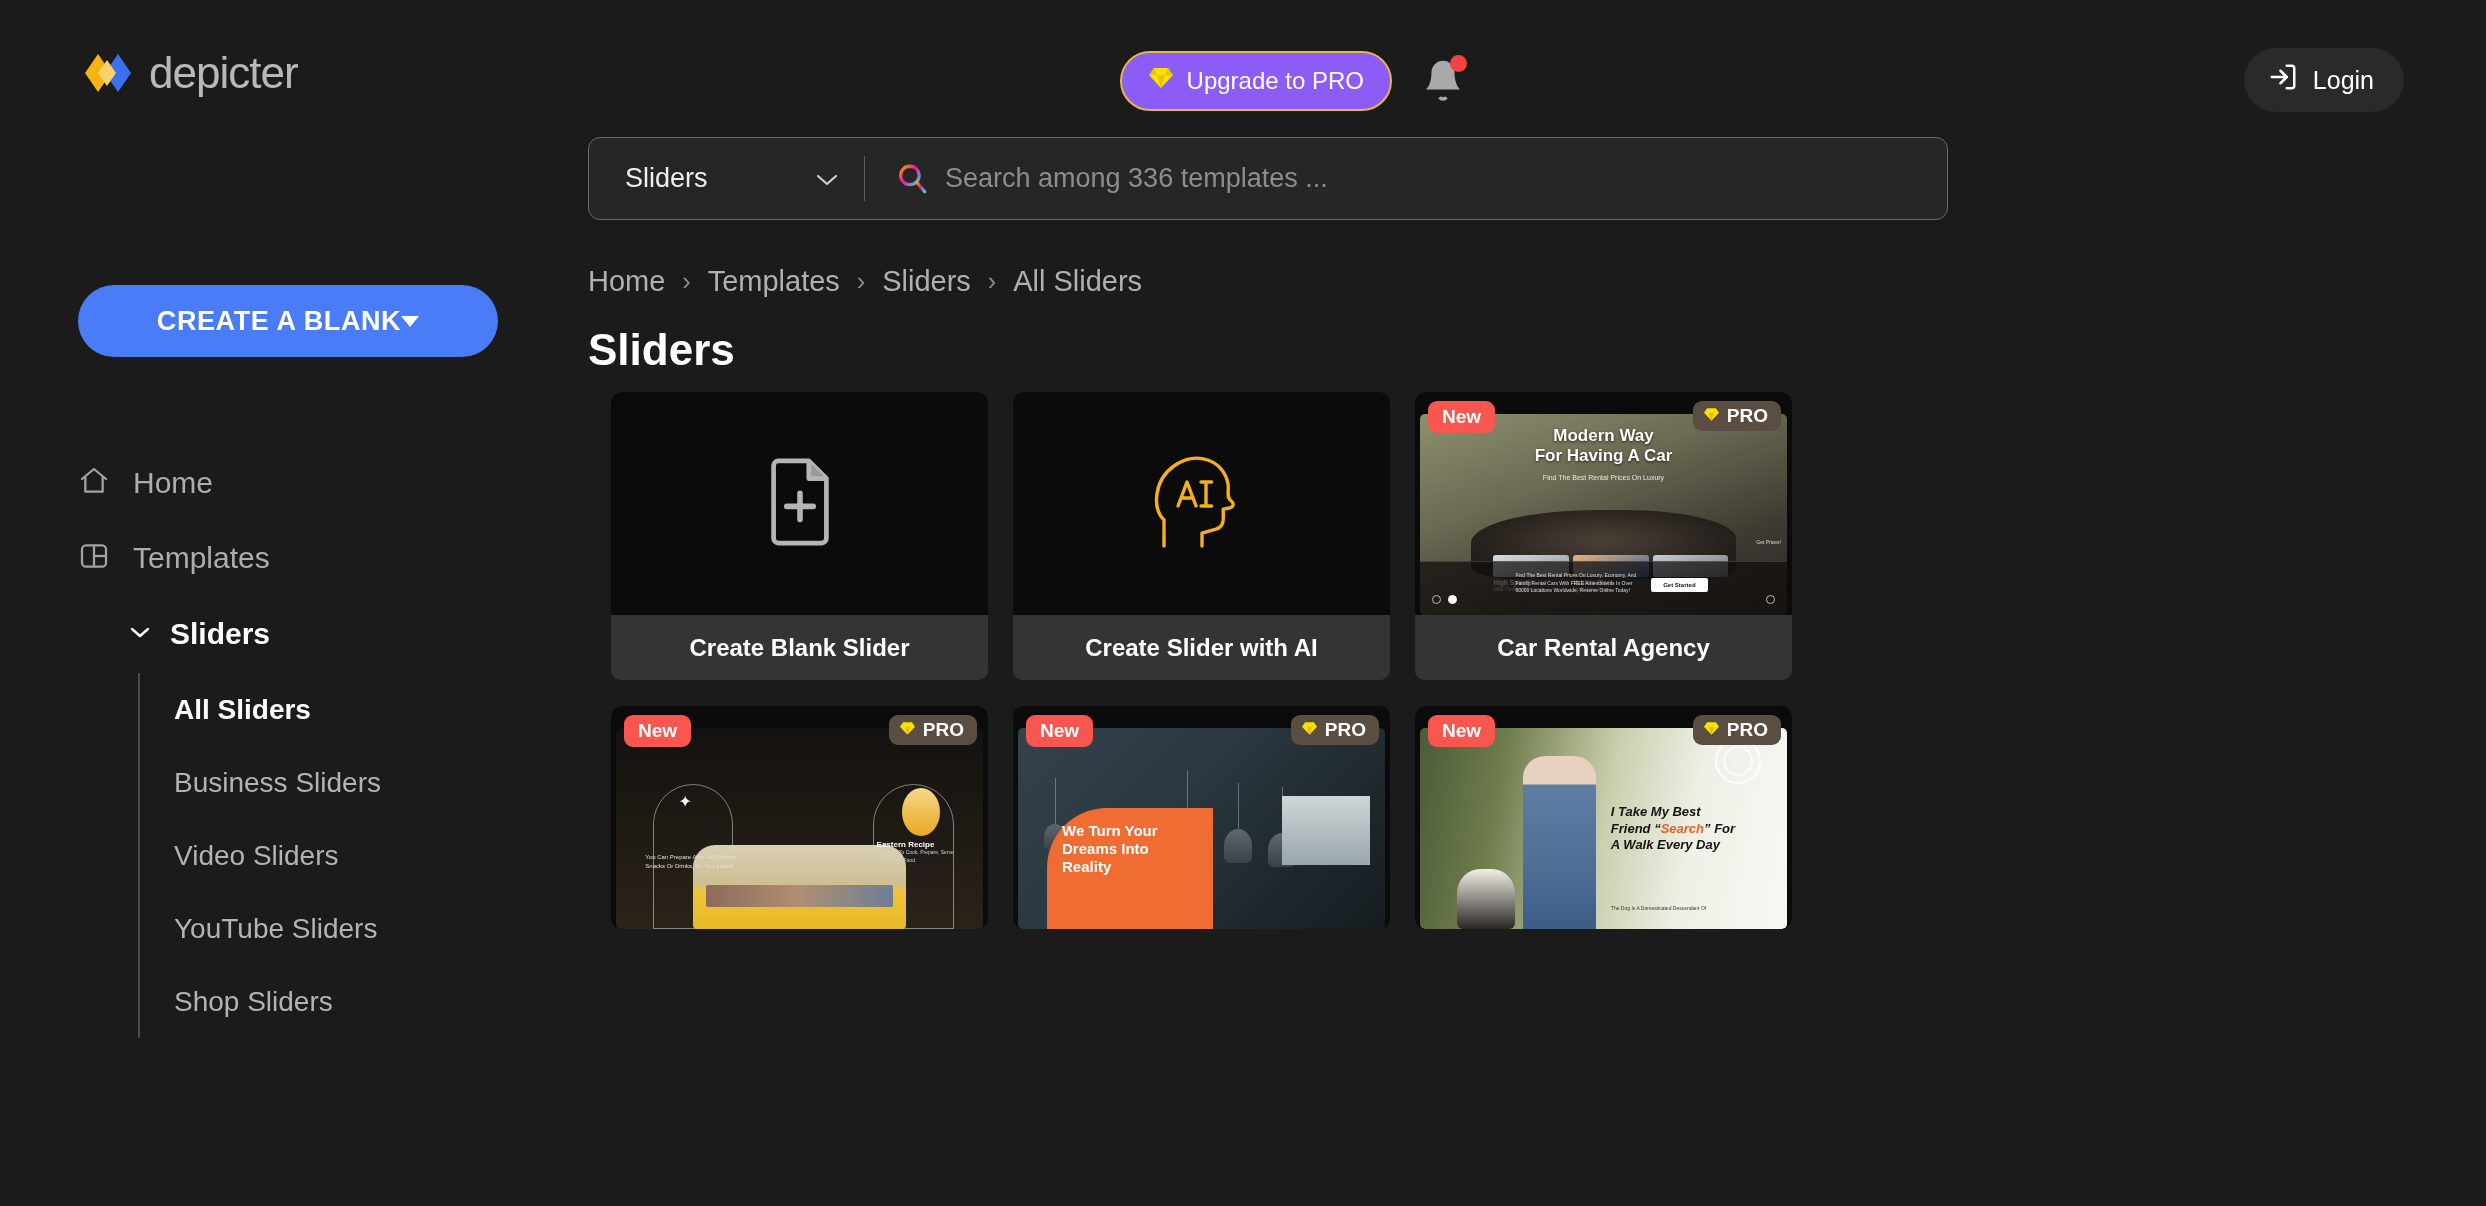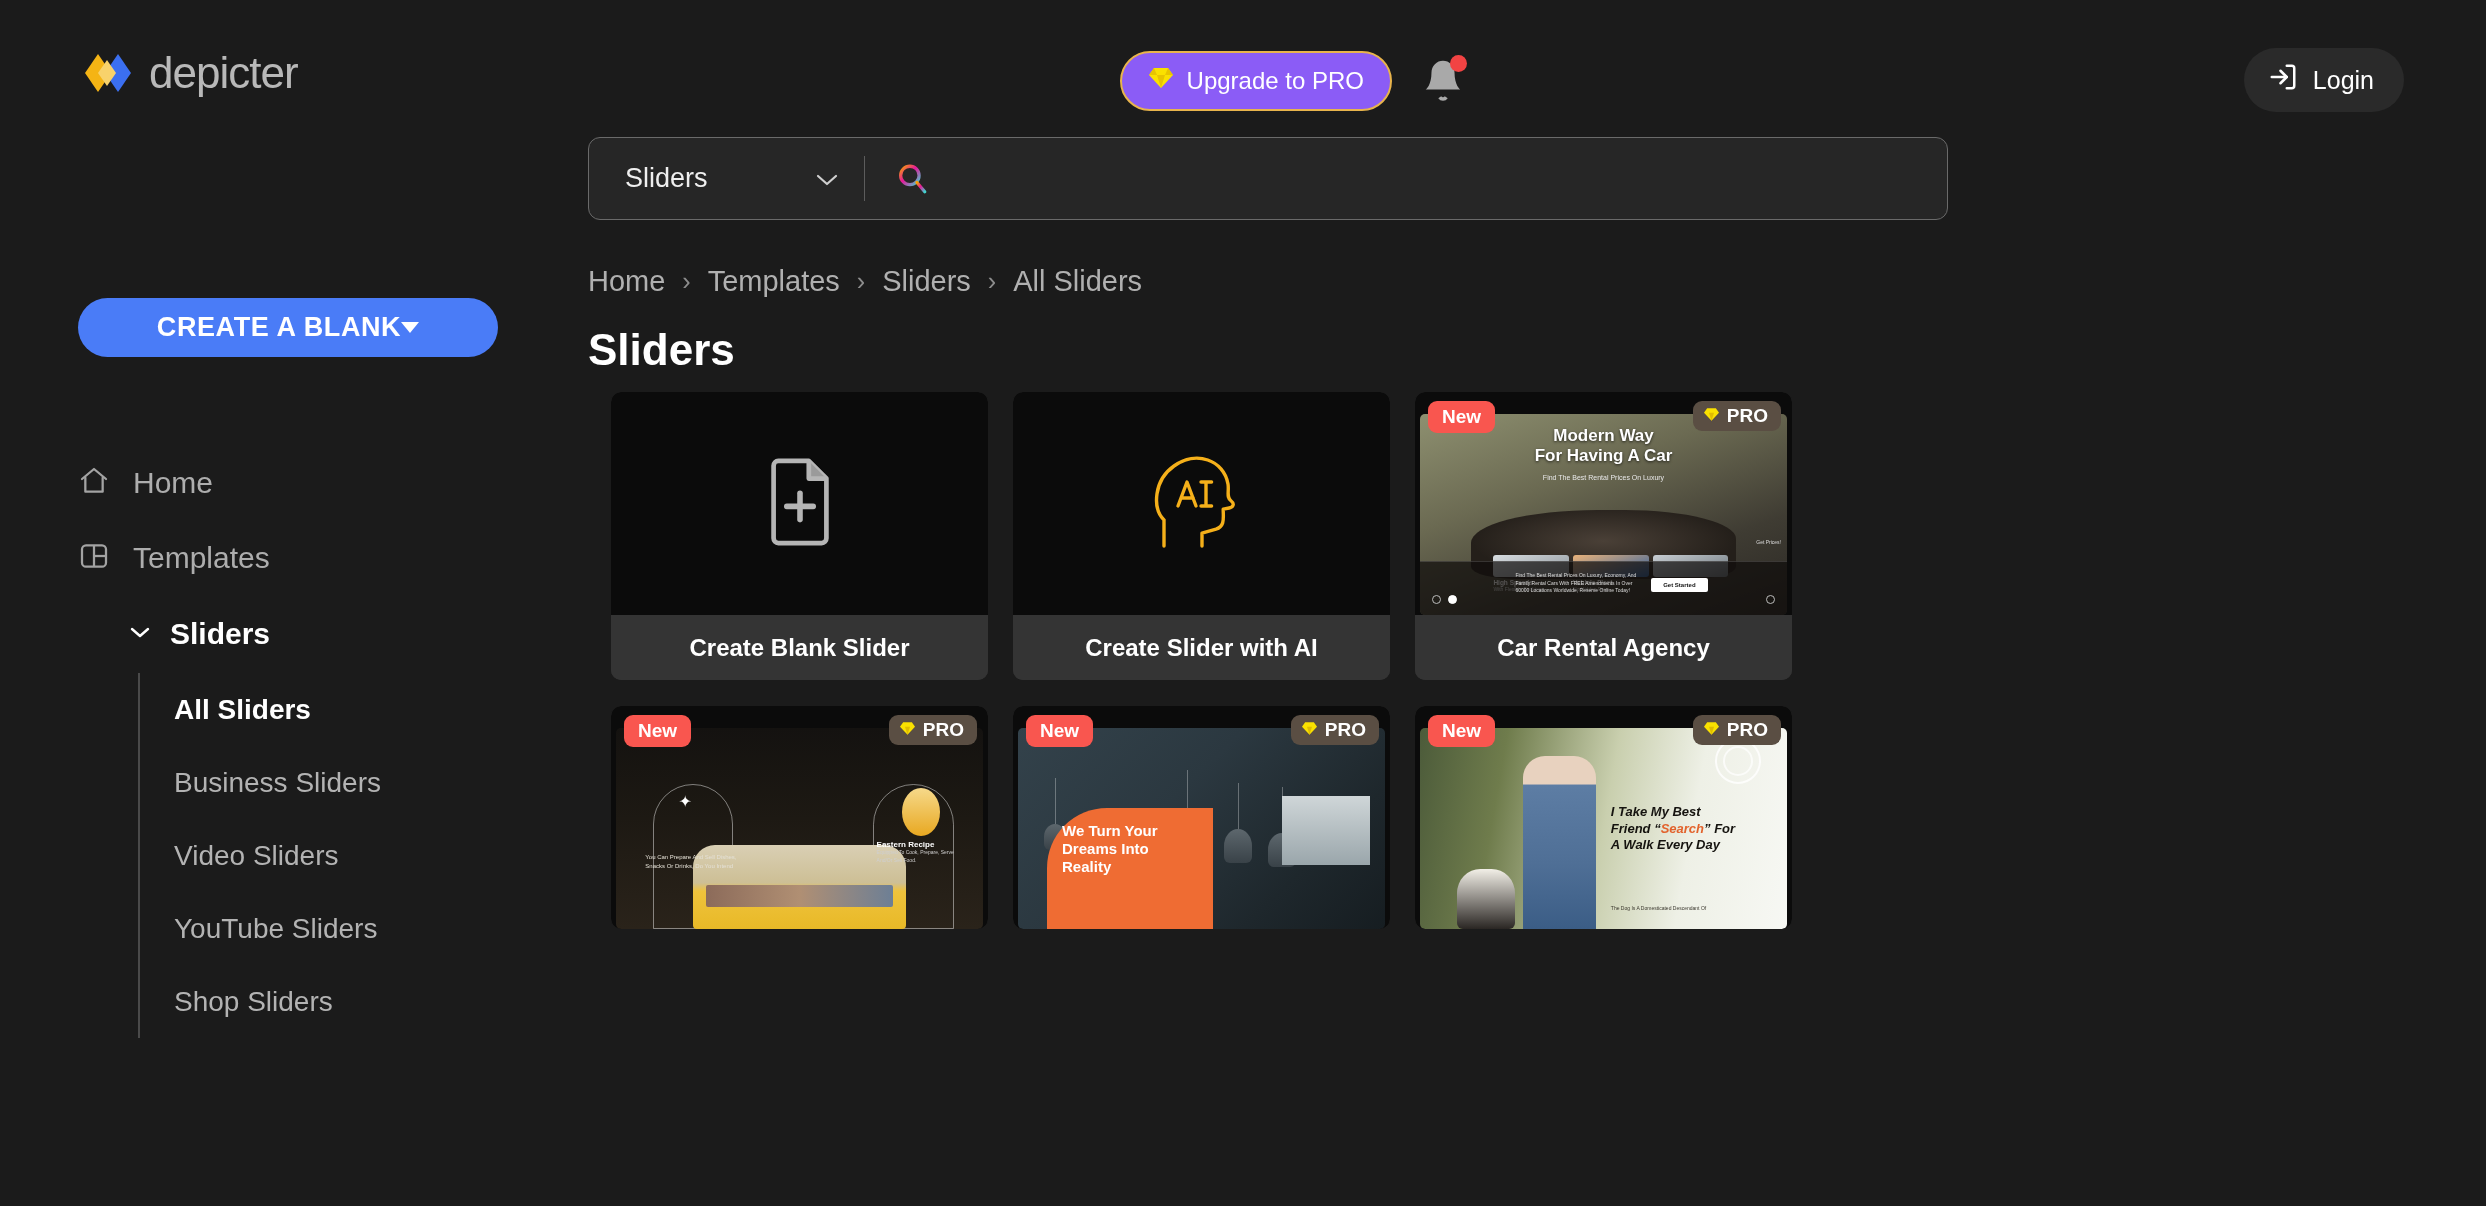--- a/index.html
+++ b/index.html
@@ -58,22 +58,22 @@
   .search-icon-wrap { padding: 0 16px 0 30px; display: flex; align-items: center; }
   .search-input {
     flex: 1; height: 100%; background: transparent; border: none; outline: none;
     color: #cfcfcf; font-size: 27px; font-family: "Liberation Sans", sans-serif;
   }
   .search-input::placeholder { color: #8d8d8d; }
 
   
   .sidebar { position: absolute; left: 0; top: 135px; width: 588px; height: 1071px; background: #1b1b1b; }
   .create-blank {
-    position: absolute; left: 78px; top: 163px;
-    width: 420px; height: 59px; border-radius: 40px;
+    position: absolute; left: 78px; top: 150px;
+    width: 420px; height: 72px; border-radius: 40px;
     background: #4a7cf7; color: #fff;
     font-size: 27px; font-weight: 700; letter-spacing: 0.6px;
     display: flex; align-items: center; justify-content: center; 
     cursor: pointer;
   }
   .caret-down { width: 0; height: 0; border-left: 9px solid transparent; border-right: 9px solid transparent; border-top: 11px solid #ffffff; }
 
   .nav { position: absolute; left: 0; top: 310px; width: 588px; }
   .nav-item { display: flex; align-items: center; gap: 23px; padding: 0 0 0 78px; height: 75px; cursor: pointer; }
   .nav-item .lbl { font-size: 30px; color: #adadad; }
@@ -213,20 +213,21 @@
           <linearGradient id="sg" x1="0" y1="0" x2="1" y2="1">
         <stop offset="0%" stop-color="#F7A400"></stop>
             <stop offset="45%" stop-color="#E5179B"></stop>
             <stop offset="100%" stop-color="#3FD6D0"></stop>
       </linearGradient>
         </defs>
       <circle cx="10.5" cy="9.5" r="6.5" stroke="url(#sg)"></circle>
       <line x1="15.5" y1="14.5" x2="21" y2="21" stroke="url(#sg)"></line>
     </svg>
   </span>
+  <input class="search-input" type="text" placeholder="Search among 336 templates ..." style="">
 </div>
 
 <div class="sidebar">
   <div class="create-blank">
     <span>CREATE A BLANK</span>
     <span class="caret-down"></span>
   </div>
 
   <div class="nav">
     <div class="nav-item">

